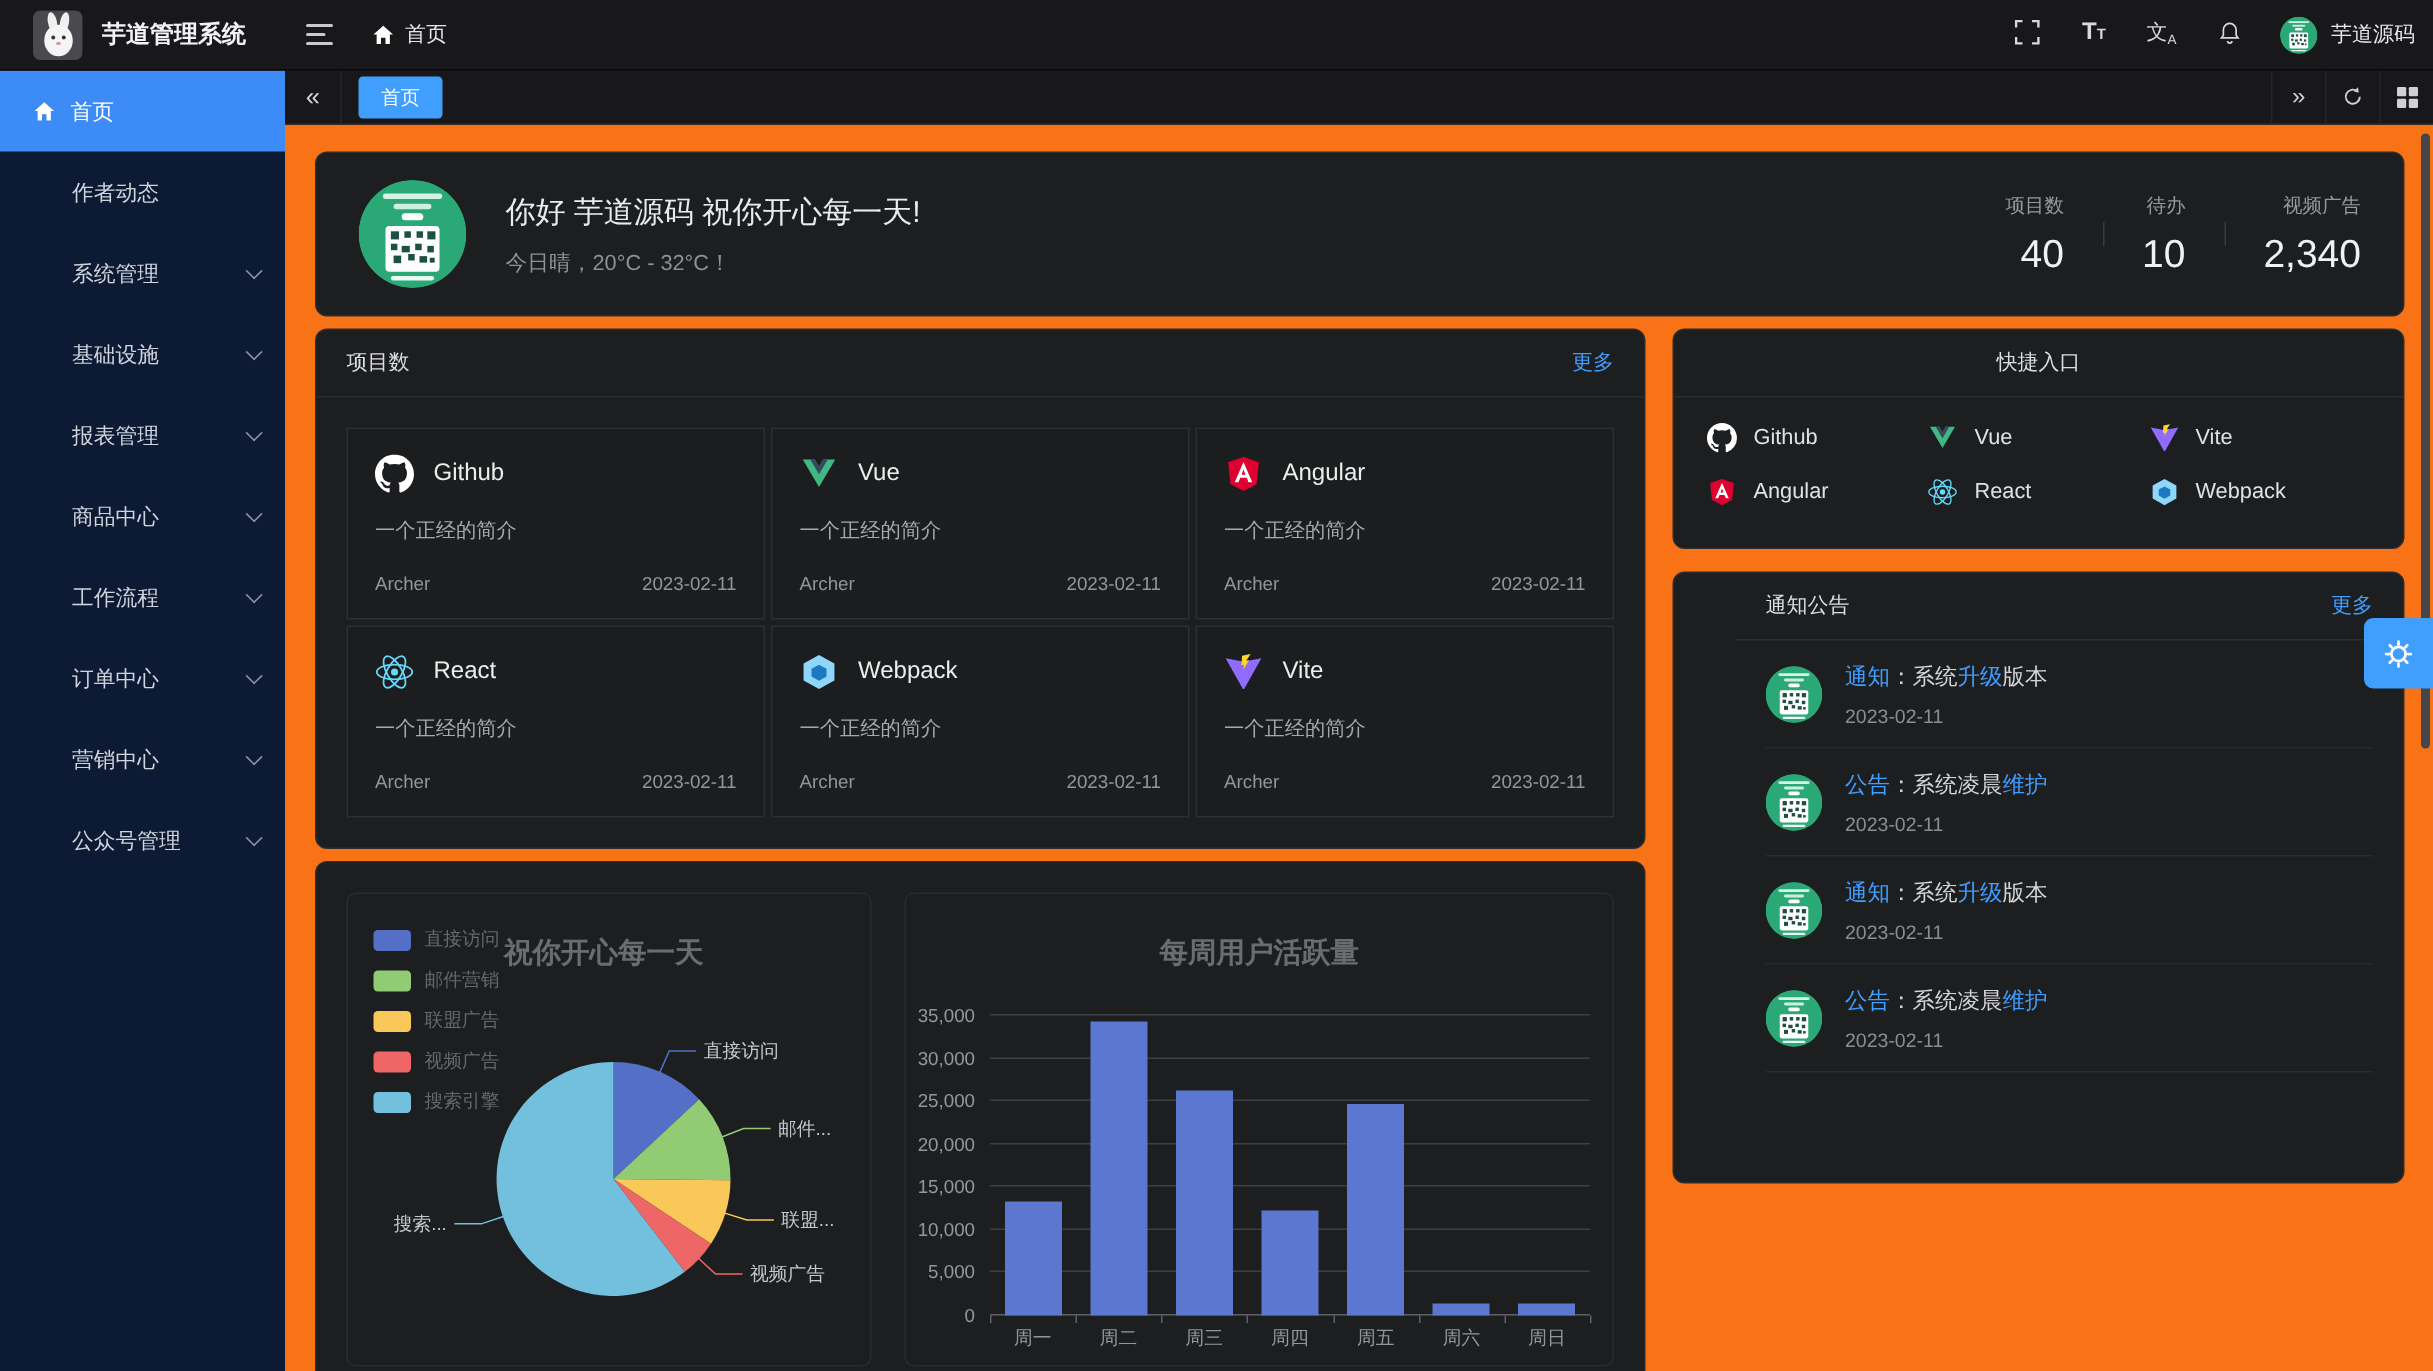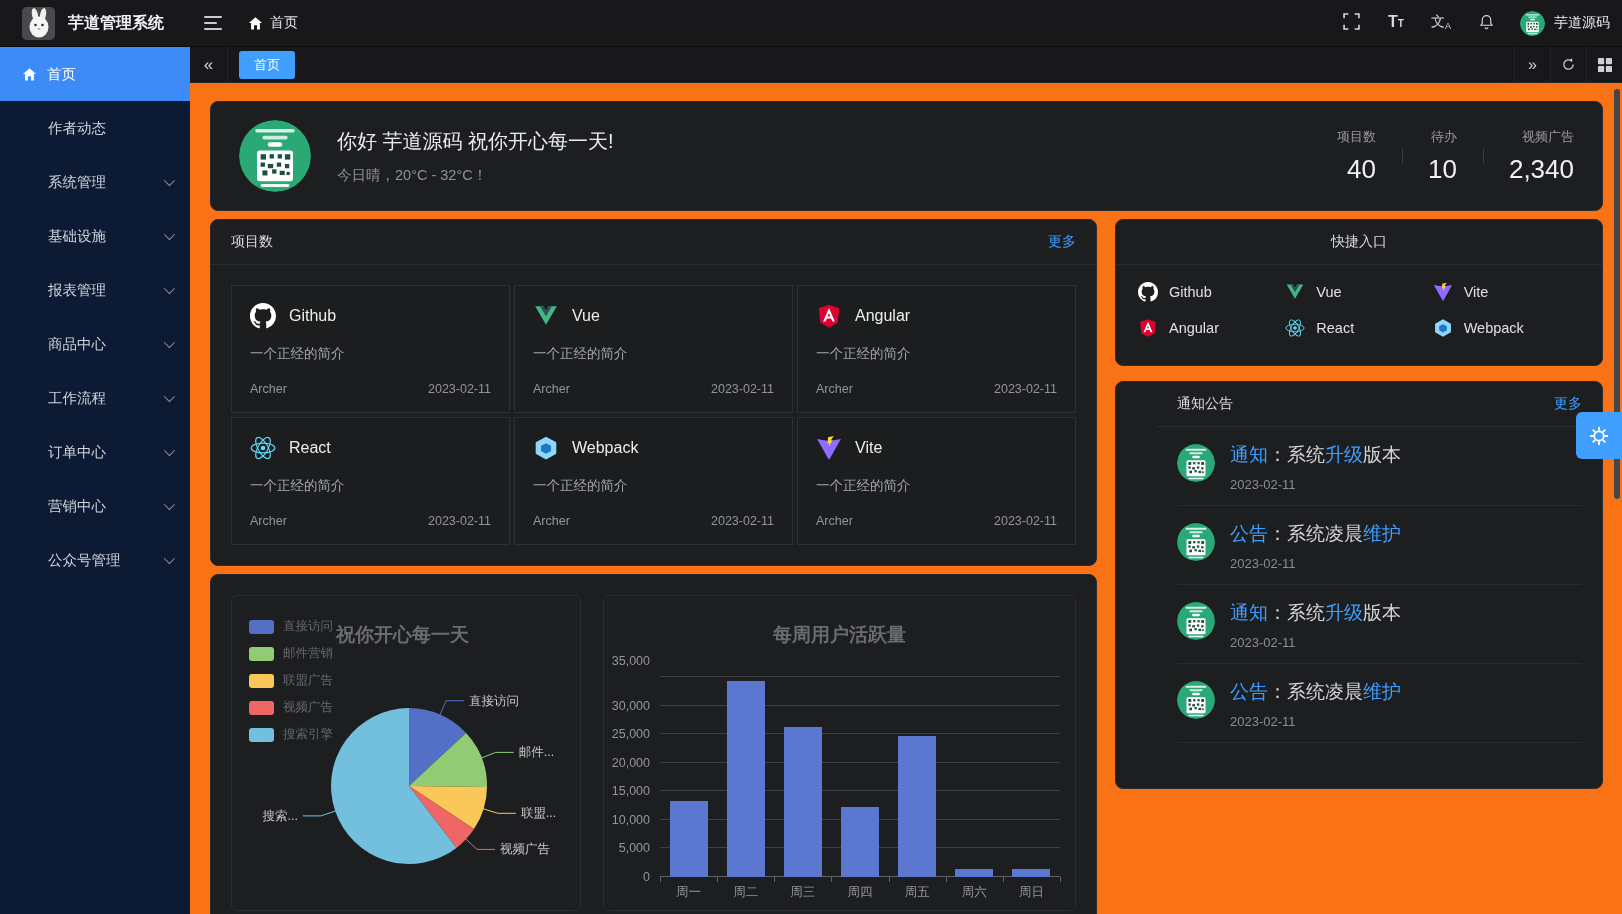--- a/index.html
+++ b/index.html
@@ -102,21 +102,21 @@
   .shortcuts-card { height:147px; }
   .shortcuts-body { padding:17px 22px; display:grid; grid-template-columns:repeat(3,1fr); row-gap:16px; }
   .shortcut { display:flex; align-items:center; gap:11px; cursor:pointer; }
   .shortcut-label { font-size:14.5px; color:#e0e1e3; }
 
   
   .notices-card { margin-top:15px; height:408px;padding-left:41px; }
   .notices-body { padding:0 20px; }
   .notice-item { display:flex; align-items:flex-start; padding:15px 0 13px; border-bottom:1px solid #2a2b2e; cursor:pointer; }
   .avatar-md { width:38px; height:38px; border-radius:50%; overflow:hidden; flex:0 0 auto; margin-right:15px; margin-top:2px; }
-  .notice-title { font-size:19px; color:#d4d5d7; }
+  .notice-title { font-size:15px; color:#d4d5d7; }
   .notice-title .hl { color:#409eff; }
   .notice-date { font-size:13px; color:#8b8d90; margin-top:9px; }
 
   
   .gear-btn { position:absolute; right:0; top:412px; width:46px; height:47px; background:#409eff; border-radius:6px 0 0 6px; display:flex; align-items:center; justify-content:center; cursor:pointer; z-index:6; }
 
   
   .scroll-track { position:absolute; right:0; top:83px; bottom:0; width:10px; }
   .scroll-thumb { position:absolute; right:2px; top:6px; width:6px; height:410px; border-radius:3px; background:#45464a; cursor:pointer; }
 
@@ -521,21 +521,21 @@
                 <div class="ytick" style="bottom:57.14285714285714px">10,000</div>
                 <div class="gridline" style="bottom:85.71428571428571px"></div>
                 <div class="ytick" style="bottom:85.71428571428571px">15,000</div>
                 <div class="gridline" style="bottom:114.28571428571428px"></div>
                 <div class="ytick" style="bottom:114.28571428571428px">20,000</div>
                 <div class="gridline" style="bottom:142.85714285714286px"></div>
                 <div class="ytick" style="bottom:142.85714285714286px">25,000</div>
                 <div class="gridline" style="bottom:171.42857142857142px"></div>
                 <div class="ytick" style="bottom:171.42857142857142px">30,000</div>
                 <div class="gridline" style="bottom:200px"></div>
-                <div class="ytick" style="bottom:216px">35,000</div>
+                <div class="ytick" style="bottom:200px">35,000</div>
                 <div class="xtick" style="left:0.00%"></div>
                 <div class="xtick" style="left:14.29%"></div>
                 <div class="xtick" style="left:28.57%"></div>
                 <div class="xtick" style="left:42.86%"></div>
                 <div class="xtick" style="left:57.14%"></div>
                 <div class="xtick" style="left:71.43%"></div>
                 <div class="xtick" style="left:85.71%"></div>
                 <div class="xtick" style="left:100.00%"></div>
                 <div class="bars">
                   <div class="bar-slot">

